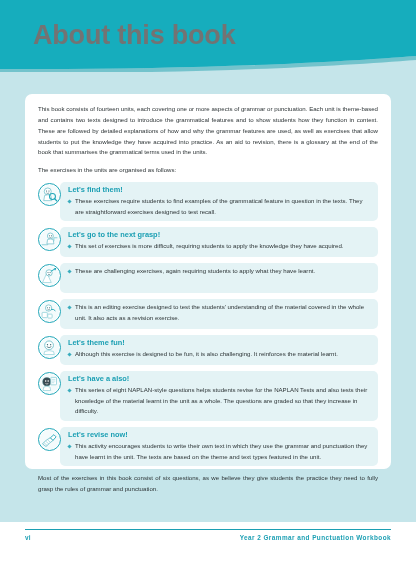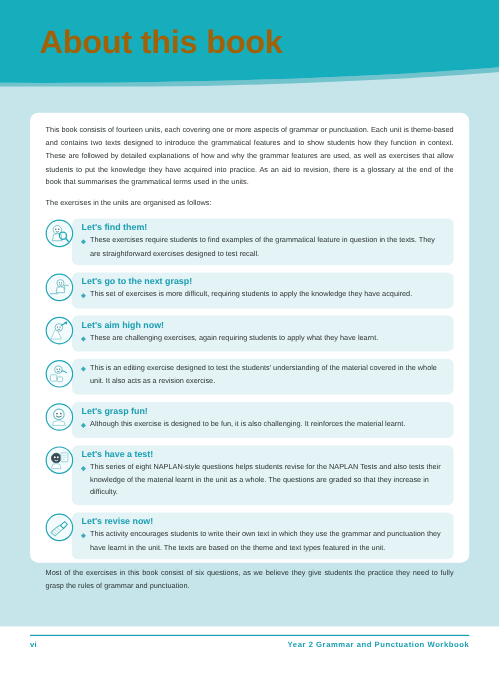--- a/index.html
+++ b/index.html
@@ -48,21 +48,21 @@
     left: 0;
     top: 0;
   }
 
   .page-title {
     position: absolute;
     left: 33px;
     top: 21px;
     font-size: 27px;
     font-weight: bold;
-    color: #a16207;
+    color: #737373;
     letter-spacing: -0.2px;
     line-height: 1.1;
     white-space: nowrap;
   }
 
   
   .card {
     position: absolute;
     left: 25px;
     top: 94px;
@@ -280,21 +280,20 @@
             <path d="M4 20 L9 9 L14 20 Z" fill="#ffffff" stroke="#8fd0d9" stroke-width="0.8"></path>
             <circle cx="11.5" cy="9" r="3.6" fill="#ffffff" stroke="#6fbfca" stroke-width="0.9"></circle>
             <circle cx="10.3" cy="8.6" r="0.6" fill="#2d5f68"></circle>
             <circle cx="12.7" cy="8.6" r="0.6" fill="#2d5f68"></circle>
             <path d="M10.3 10.5 Q11.5 11.5 12.8 10.5" stroke="#2d5f68" stroke-width="0.65" fill="none"></path>
             <path d="M14 7 L19 4" stroke="#1fa6b8" stroke-width="1.1" stroke-linecap="round"></path>
             <path d="M19 4 L17.4 4.4 M19 4 L18.6 5.6" stroke="#1fa6b8" stroke-width="1" stroke-linecap="round"></path>
           </svg>
         </div>
         <div class="section-content">
-          <div class="section-heading">Let's aim high now!</div>
           <div class="bullet-row">
             <span class="bullet-mark"></span>
             <p class="bullet-text">These are challenging exercises, again requiring students to apply what they have learnt.</p>
           </div>
         </div>
       </div>
 
       <div class="section">
         <div class="section-box"></div>
         <div class="icon-badge">
@@ -323,21 +322,21 @@
           <svg viewBox="0 0 24 24">
             <circle cx="12" cy="12" r="11.2" fill="#f4fbfc"></circle>
             <circle cx="11.5" cy="9.5" r="5" fill="#ffffff" stroke="#6fbfca" stroke-width="1"></circle>
             <circle cx="9.7" cy="8.8" r="0.75" fill="#2d5f68"></circle>
             <circle cx="13.3" cy="8.8" r="0.75" fill="#2d5f68"></circle>
             <path d="M9.2 11.3 Q11.5 13.4 13.8 11.3" stroke="#2d5f68" stroke-width="0.85" fill="none" stroke-linecap="round"></path>
             <path d="M6.5 16.5 Q11.5 14.6 16.5 16.5 L17.5 20 L5.5 20 Z" fill="#ffffff" stroke="#8fd0d9" stroke-width="0.8"></path>
           </svg>
         </div>
         <div class="section-content">
-          <div class="section-heading">Let's grasp fun!</div>
+          <div class="section-heading">Let's theme fun!</div>
           <div class="bullet-row">
             <span class="bullet-mark"></span>
             <p class="bullet-text">Although this exercise is designed to be fun, it is also challenging. It reinforces the material learnt.</p>
           </div>
         </div>
       </div>
 
       <div class="section">
         <div class="section-box"></div>
         <div class="icon-badge">
@@ -348,21 +347,21 @@
             <circle cx="10.5" cy="9.2" r="0.9" fill="#ffffff"></circle>
             <path d="M7.4 12 Q9 13.2 10.7 12" stroke="#ffffff" stroke-width="0.7" fill="none"></path>
             <rect x="13.5" y="5" width="6.5" height="8.5" rx="0.7" fill="#ffffff" stroke="#8fd0d9" stroke-width="0.9"></rect>
             <line x1="14.8" y1="7.3" x2="18.7" y2="7.3" stroke="#9dd6de" stroke-width="0.7"></line>
             <line x1="14.8" y1="9.2" x2="18.7" y2="9.2" stroke="#9dd6de" stroke-width="0.7"></line>
             <line x1="14.8" y1="11.1" x2="17.4" y2="11.1" stroke="#9dd6de" stroke-width="0.7"></line>
             <path d="M5.5 16 Q9 14.4 12.5 16 L13.4 20 L4.6 20 Z" fill="#ffffff" stroke="#8fd0d9" stroke-width="0.8"></path>
           </svg>
         </div>
         <div class="section-content">
-          <div class="section-heading">Let's have a test!</div>
+          <div class="section-heading">Let's have a also!</div>
           <div class="bullet-row">
             <span class="bullet-mark"></span>
             <p class="bullet-text">This series of eight NAPLAN-style questions helps students revise for the NAPLAN Tests and also tests their knowledge of the material learnt in the unit as a whole. The questions are graded so that they increase in difficulty.</p>
           </div>
         </div>
       </div>
 
       <div class="section">
         <div class="section-box"></div>
         <div class="icon-badge">

